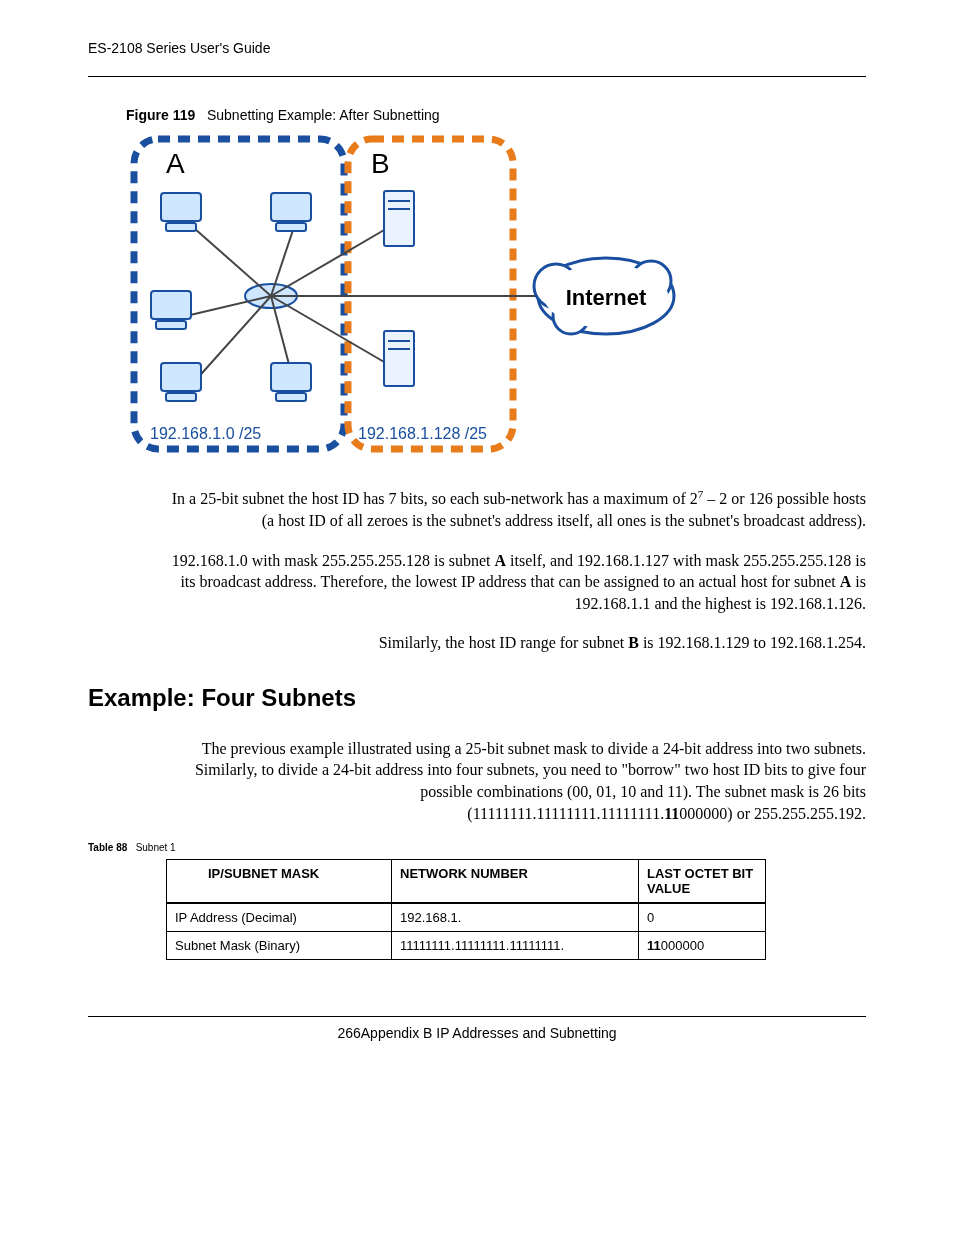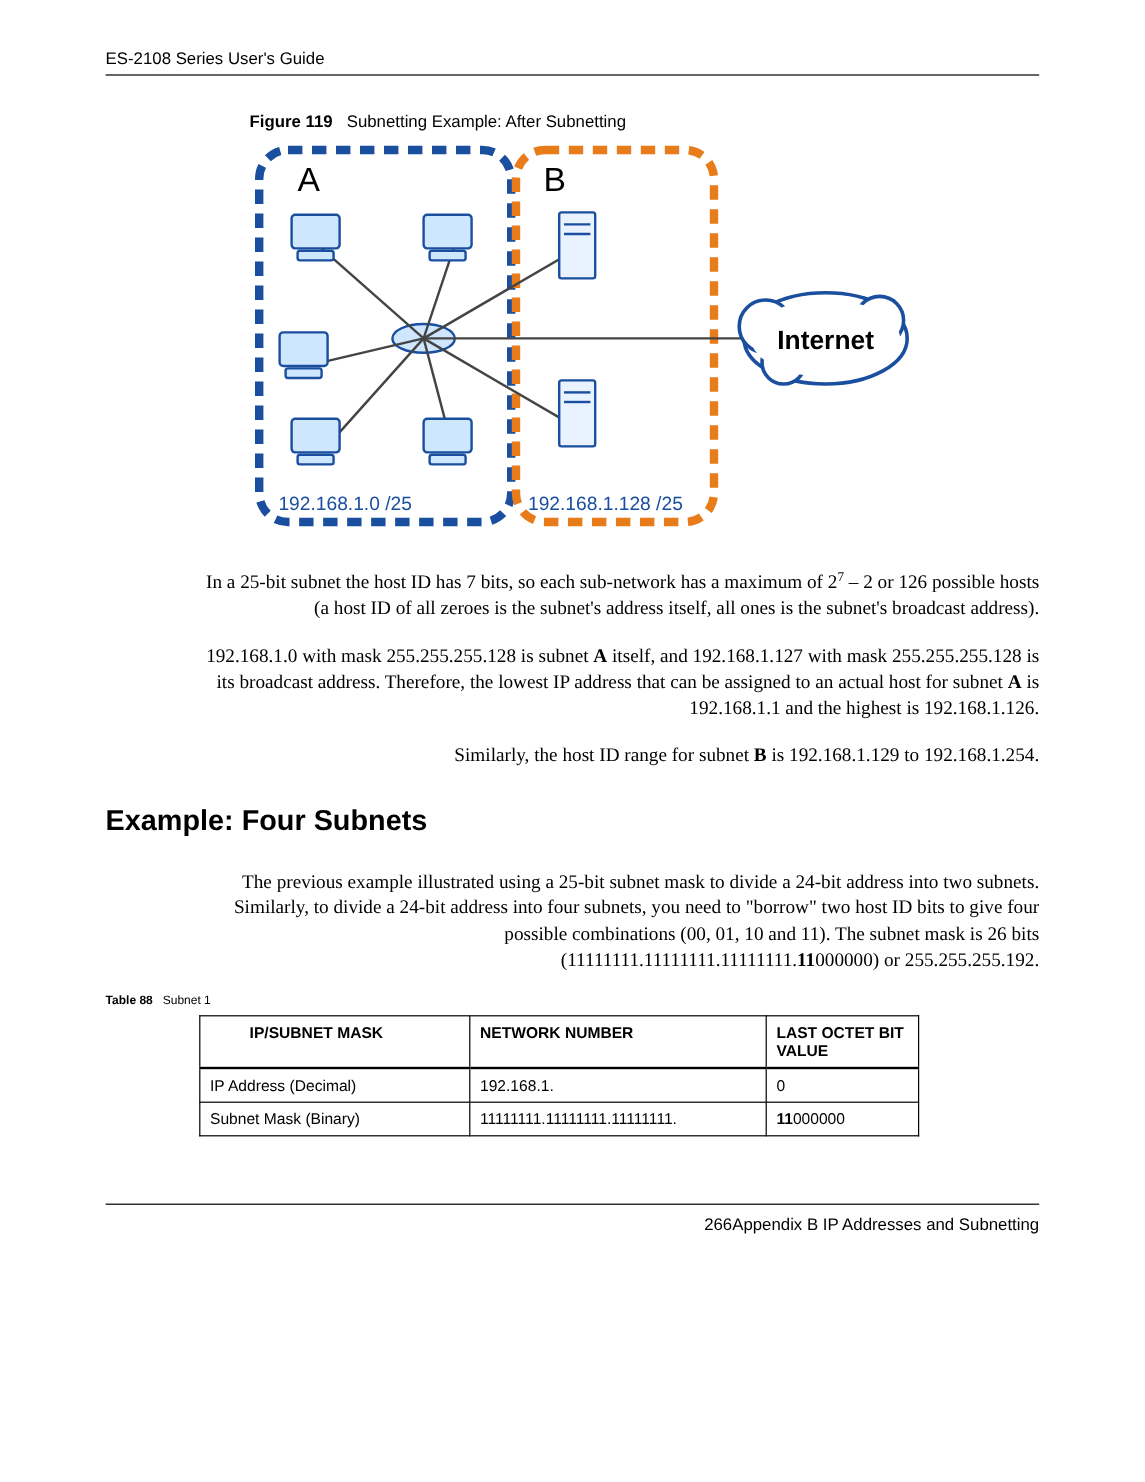--- a/index.html
+++ b/index.html
@@ -9,26 +9,26 @@
     font-family: "Times New Roman", Times, serif;
     color: #000;
     width: 954px;
   }
   .page {
     padding: 40px 88px 30px 88px;
   }
   .header-bar {
     font-family: Arial, Helvetica, sans-serif;
     font-size: 14px;
-    padding-bottom: 6px;
+    padding-bottom: 20px;
     border-bottom: 1px solid #000;
     margin-bottom: 30px;
   }
   .figure-block {
-    margin-left: 120px;
+    margin-left: 38px;
   }
   .figure-caption {
     font-family: Arial, Helvetica, sans-serif;
     font-size: 14px;
     margin-bottom: 8px;
   }
   .figure-caption .fig-num { font-weight: bold; }
   .diagram {
     width: 560px;
     height: 330px;
@@ -74,21 +74,21 @@
   }
   table.data th:nth-child(1){ width: 175px; padding-left: 41px;}
   table.data th:nth-child(2){ width: 230px;}
   .footer {
     margin-top: 56px;
     border-top: 1px solid #000;
     padding-top: 8px;
     font-family: Arial, Helvetica, sans-serif;
     font-size: 14px;
     display: flex;
-    justify-content: flex-end;
+    justify-content: center;
   }
   
   .svg-label { font-family: Arial, Helvetica, sans-serif; font-size: 28px; }
   .svg-ip    { font-family: Arial, Helvetica, sans-serif; font-size: 16px; fill:#1a4fa0; }
   .svg-inet  { font-family: Arial, Helvetica, sans-serif; font-size: 22px; font-weight:bold; }
 </style>
 </head>
 <body>
 
 <div class="page">

